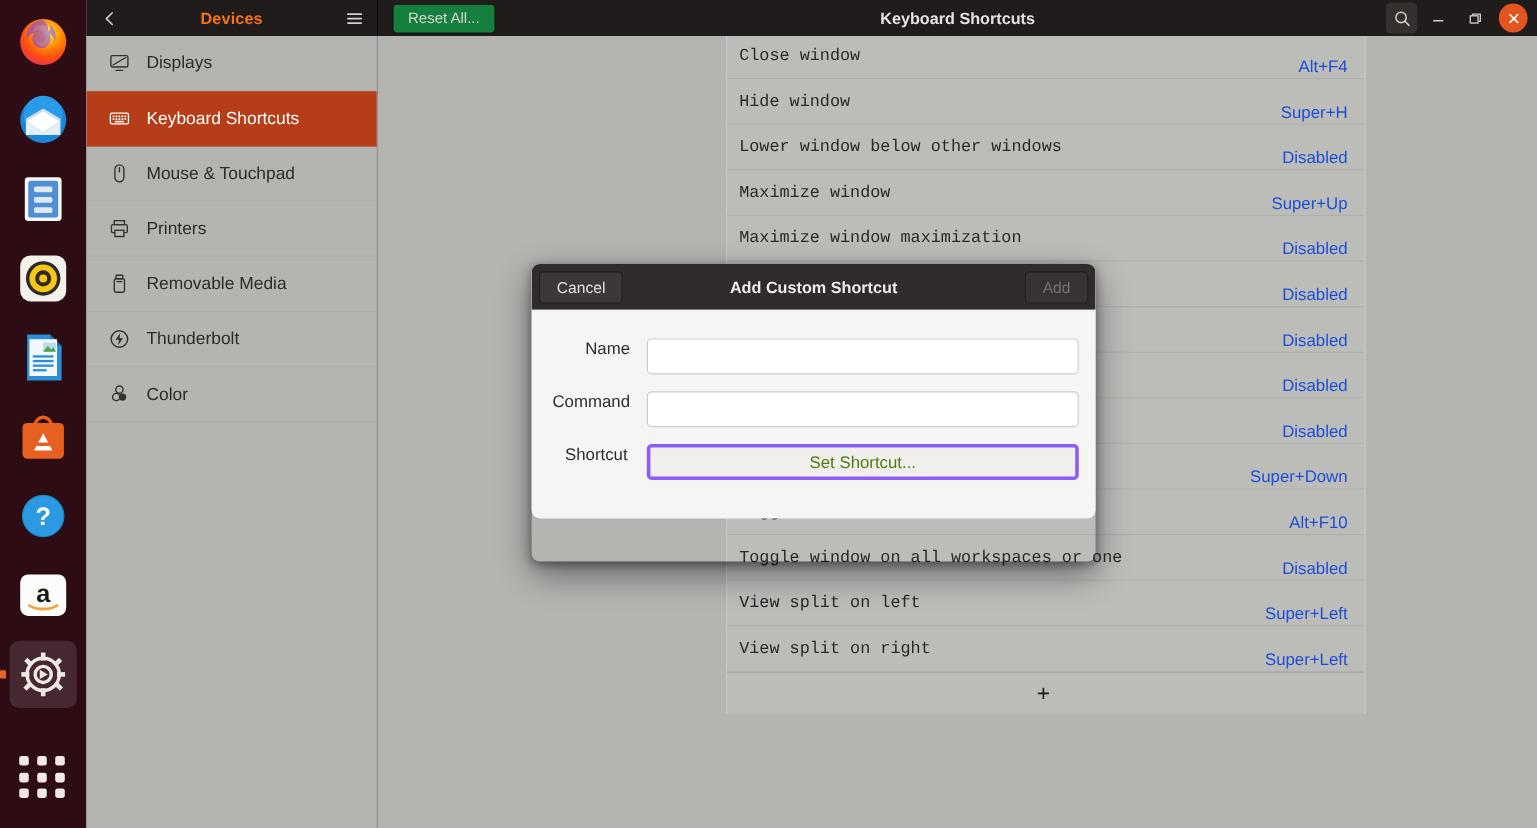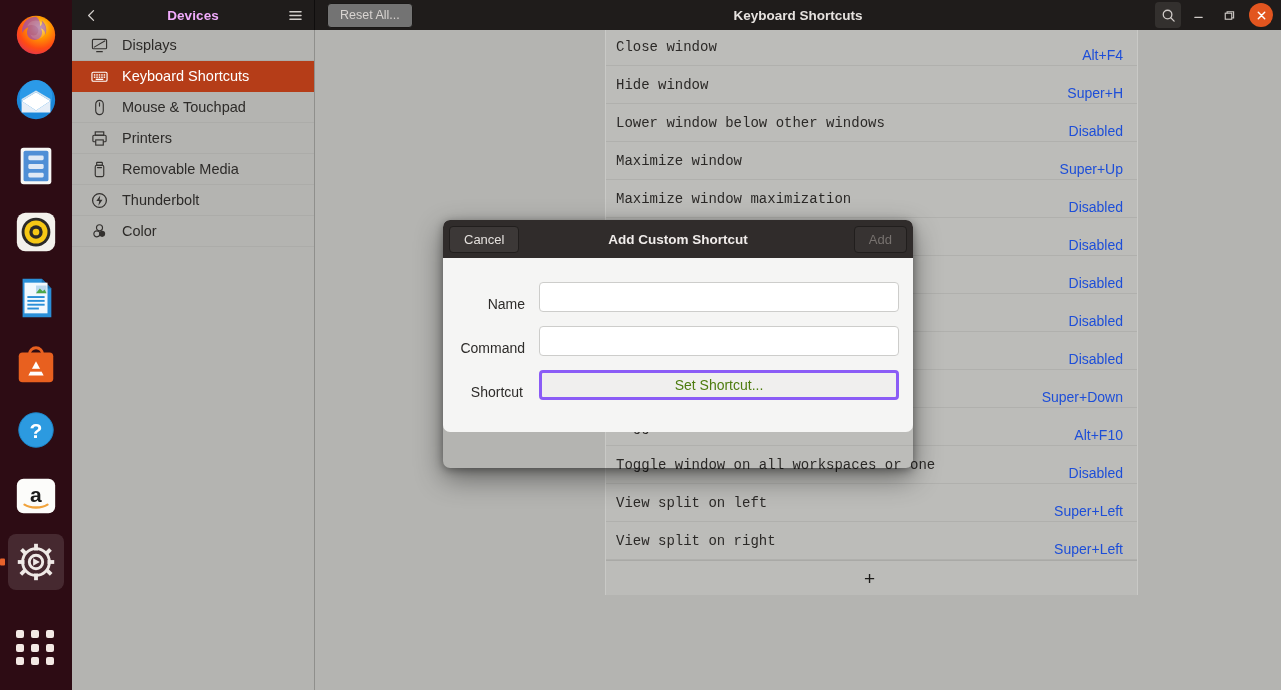--- a/index.html
+++ b/index.html
@@ -63,32 +63,32 @@
   }
   .hdr-right { flex: 1; display: flex; align-items: center; position: relative; }
 
   .ghost-btn {
     background: transparent; border: none;
     color: #d3cfcc;
     display: flex; align-items: center; justify-content: center;
     height: 26px; border-radius: 4px; cursor: default;
   }
   .hdr-title {
-    color: #f0abfc; font-size: 13.5px; font-weight: bold;
+    color: #f97316; font-size: 13.5px; font-weight: bold;
     letter-spacing: .1px;
   }
   .hdr-title-center {
     position: absolute; left: 0; right: 0; text-align: center;
     color: #e6e2df; font-size: 13.5px; font-weight: bold;
     pointer-events: none;
   }
   .reset-btn {
     margin-left: 12px;
     height: 25px; padding: 0 12px;
-    background: #737373; color: #d8d4d1;
+    background: #15803d; color: #d8d4d1;
     border: 1px solid #1a1817; border-radius: 4px;
     font-size: 12.5px; font-family: inherit; cursor: default;
     display: flex; align-items: center;
   }
   .win-ctrls {
     margin-left: auto; display: flex; align-items: center;
     gap: 4px; padding-right: 8px; z-index: 2;
   }
   .wc {
     width: 26px; height: 26px; border-radius: 4px;
@@ -103,21 +103,21 @@
 
   
   .sidebar {
     position: absolute; top: 30px; left: 0;
     width: 243px; height: 660px;
     background: #b4b4b1;
     border-right: 1px solid #8f8f8c;
     overflow: hidden;
   }
   .side-item {
-    height: 31px; display: flex; align-items: center;
+    height: 46px; display: flex; align-items: center;
     padding-left: 18px; gap: 14px;
     color: #2d2b29; font-size: 14.5px;
     border-bottom: 1px solid #acaca9;
     cursor: default;
   }
   .side-item.selected { background: #b53d18; color: #fff; border-bottom-color: #b53d18; }
   .side-ico { width: 18px; height: 18px; display: flex; align-items: center; justify-content: center; flex: 0 0 18px; }
 
   
   .main {
@@ -171,21 +171,21 @@
   .dlg-btn {
     position: relative; z-index: 2;
     height: 27px; padding: 0 14px;
     background: #3c3837; color: #e4e0dd;
     border: 1px solid #211e1d; border-radius: 4px;
     font-size: 13px; font-family: inherit; cursor: default;
     display: flex; align-items: center;
   }
   .dlg-btn.disabled { color: #77726f; background: #373332; }
   .dlg-body { padding: 24px 14px 0 14px; }
-  .field { display: flex; align-items: flex-end; margin-bottom: 14px; }
+  .field { display: flex; align-items: flex-start; margin-bottom: 14px; }
   .field-label {
     width: 82px; text-align: right; padding-right: 14px;
     font-size: 14px; color: #2e2c2a;
   }
   .field input {
     flex: 1; height: 30px;
     background: #fff; border: 1px solid #cdcdcb; border-radius: 4px;
     padding: 0 8px; font-size: 14px; font-family: inherit; color: #2b2927;
     outline: none;
   }

